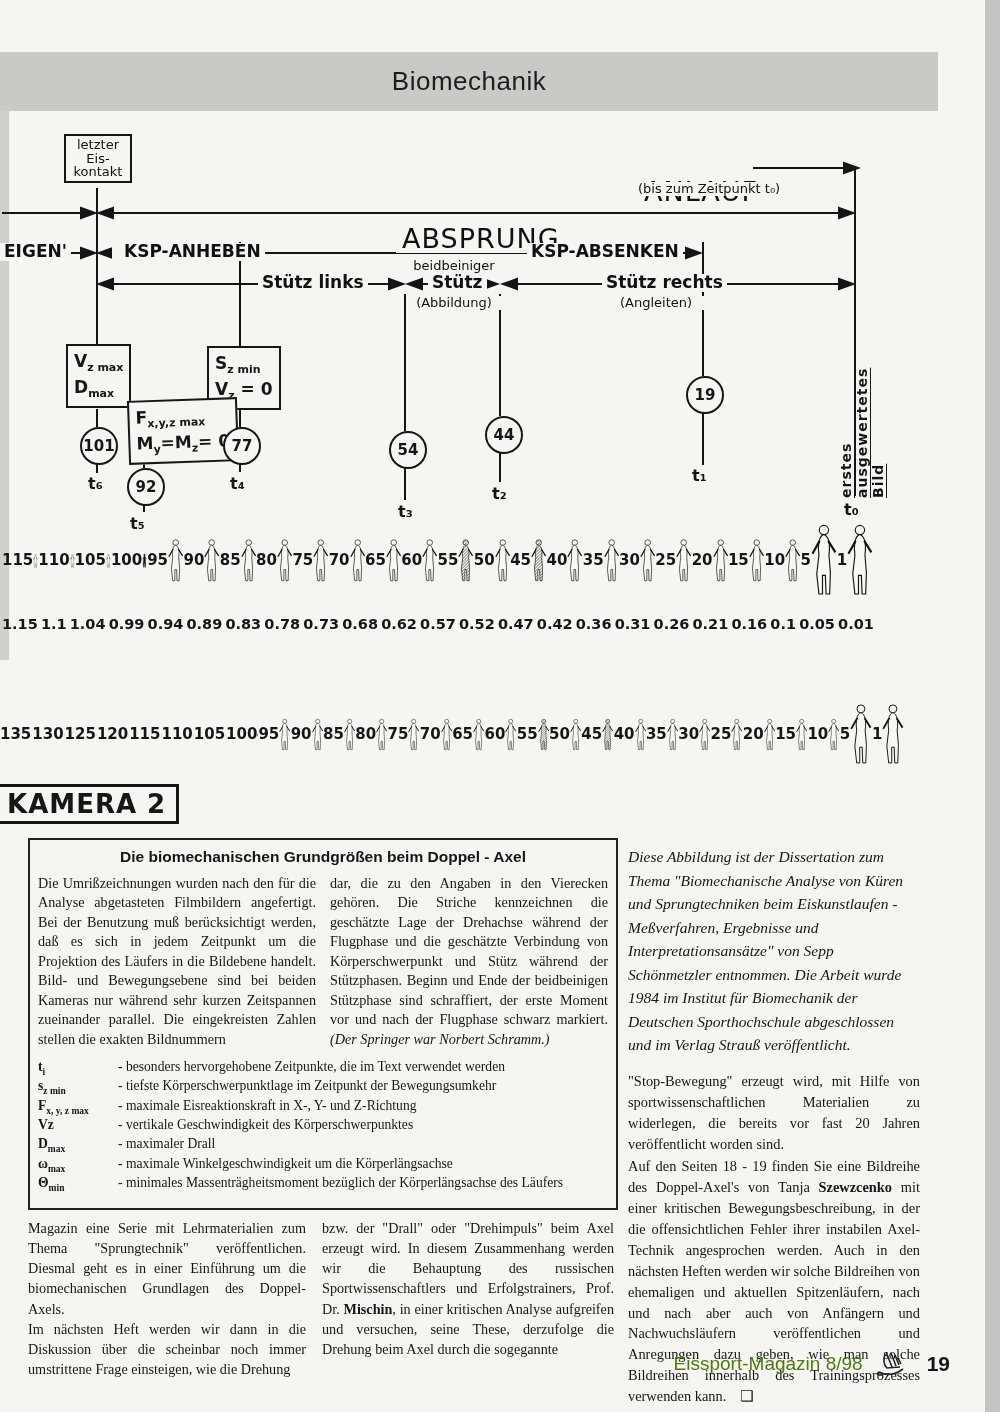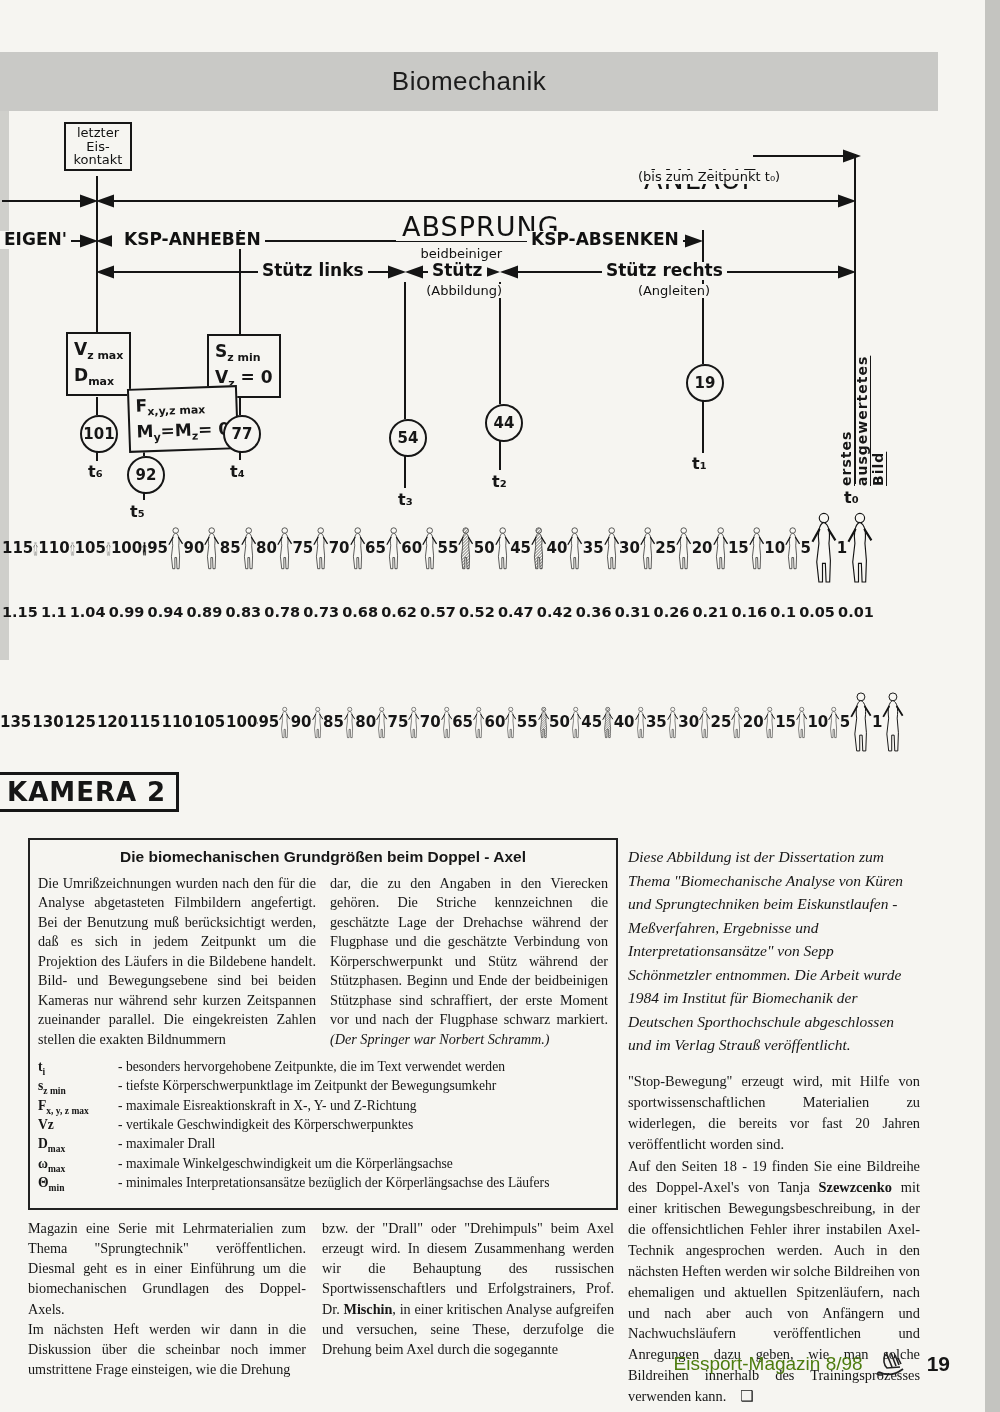--- a/index.html
+++ b/index.html
@@ -9,27 +9,27 @@
   
   .edge-left{position:absolute;left:0;top:85px;width:9px;height:575px;background:#cfcfcb;}
   .edge-right{position:absolute;right:0;top:0;width:15px;height:1412px;background:#c4c4c0;}
 
   
   .band{position:absolute;left:0;top:52px;width:938px;height:59px;background:#c9c9c6;
         display:flex;align-items:center;justify-content:center;}
   .band h1{margin:0;font-family:"Liberation Sans",sans-serif;font-weight:400;font-size:26px;letter-spacing:.5px;color:#1c1c1c;}
 
   
-  #diagram{position:absolute;left:0;top:4px;width:868px;height:835px;}
+  #diagram{position:absolute;left:0;top:16px;width:868px;height:835px;}
   #diagram svg.overlay{position:absolute;left:0;top:0;}
   .dlabel{position:absolute;font-family:"DejaVu Sans",sans-serif;color:#111;background:#f6f5f1;line-height:1.05;white-space:pre-line;}
   .big{font-size:27px;font-weight:400;letter-spacing:1px;padding:0 6px;margin-top:28px;}
   .med{font-size:17px;font-weight:600;padding:0 4px;}
   .sml{font-size:13px;}
-  .ctr{text-align:right;}
+  .ctr{text-align:center;}
   .boxed{border:2px solid #161616;padding:2px 4px;text-align:center;}
   .evbox{position:absolute;border:2.5px solid #161616;background:#f6f5f1;font-family:"DejaVu Sans",sans-serif;
          font-size:17px;font-weight:600;padding:4px 6px;line-height:1.35;white-space:nowrap;}
   .evbox sub{font-size:11px;vertical-align:-4px;font-weight:600;}
   .circle{position:absolute;width:34px;height:34px;border:2.5px solid #161616;border-radius:50%;
           background:#f6f5f1;display:flex;align-items:center;justify-content:center;
           font-family:"DejaVu Sans",sans-serif;font-size:15px;font-weight:700;}
   .tmark{position:absolute;font-family:"DejaVu Sans",sans-serif;font-size:16px;font-weight:600;}
   .vtext{position:absolute;writing-mode:vertical-rl;transform:rotate(180deg);
          font-family:"DejaVu Sans",sans-serif;font-size:14px;font-weight:600;
@@ -562,21 +562,21 @@
         <div class="lrow">
         <span class="lsym"><b>D</b><sub>max</sub><b></b><sub></sub></span>
         <span class="ldesc">- maximaler Drall</span>
       </div>
         <div class="lrow">
         <span class="lsym"><b>ω</b><sub>max</sub><b></b><sub></sub></span>
         <span class="ldesc">- maximale Winkelgeschwindigkeit um die Körperlängsachse</span>
       </div>
         <div class="lrow">
         <span class="lsym"><b>Θ</b><sub>min</sub><b></b><sub></sub></span>
-        <span class="ldesc">- minimales Interpretationsansätze bezüglich der Körperlängsachse des Läufers</span>
+        <span class="ldesc">- minimales Massenträgheitsmoment bezüglich der Körperlängsachse des Läufers</span>
       </div>
       </div>
   </div>
 
   <div class="rightcol">
     <div class="note">Diese Abbildung ist der Dissertation zum Thema "Biomechanische Analyse von Küren und Sprungtechniken beim Eiskunstlaufen - Meßverfahren, Ergebnisse und Interpretationsansätze" von Sepp Schönmetzler entnommen. Die Arbeit wurde 1984 im Institut für Biomechanik der Deutschen Sporthochschule abgeschlossen und im Verlag Strauß veröffentlicht.</div>
     <div class="rpara">"Stop-Bewegung" erzeugt wird, mit Hilfe von sportwissenschaftlichen Materialien zu widerlegen, die bereits vor fast 20 Jahren veröffentlicht worden sind.</div>
     <div class="rpara2">
       <span>Auf den Seiten 18 - 19 finden Sie eine Bildreihe des Doppel-Axel's von Tanja </span><b>Szewzcenko</b><span> mit einer kritischen Bewegungsbeschreibung, in der die offensichtlichen Fehler ihrer instabilen Axel-Technik angesprochen werden. Auch in den nächsten Heften werden wir solche Bildreihen von ehemaligen und aktuellen Spitzenläufern, nach und nach aber auch von Anfängern und Nachwuchsläufern veröffentlichen und Anregungen dazu geben, wie man solche Bildreihen innerhalb des Trainingsprozesses verwenden kann.</span><span class="endmark">❑</span>
     </div>

